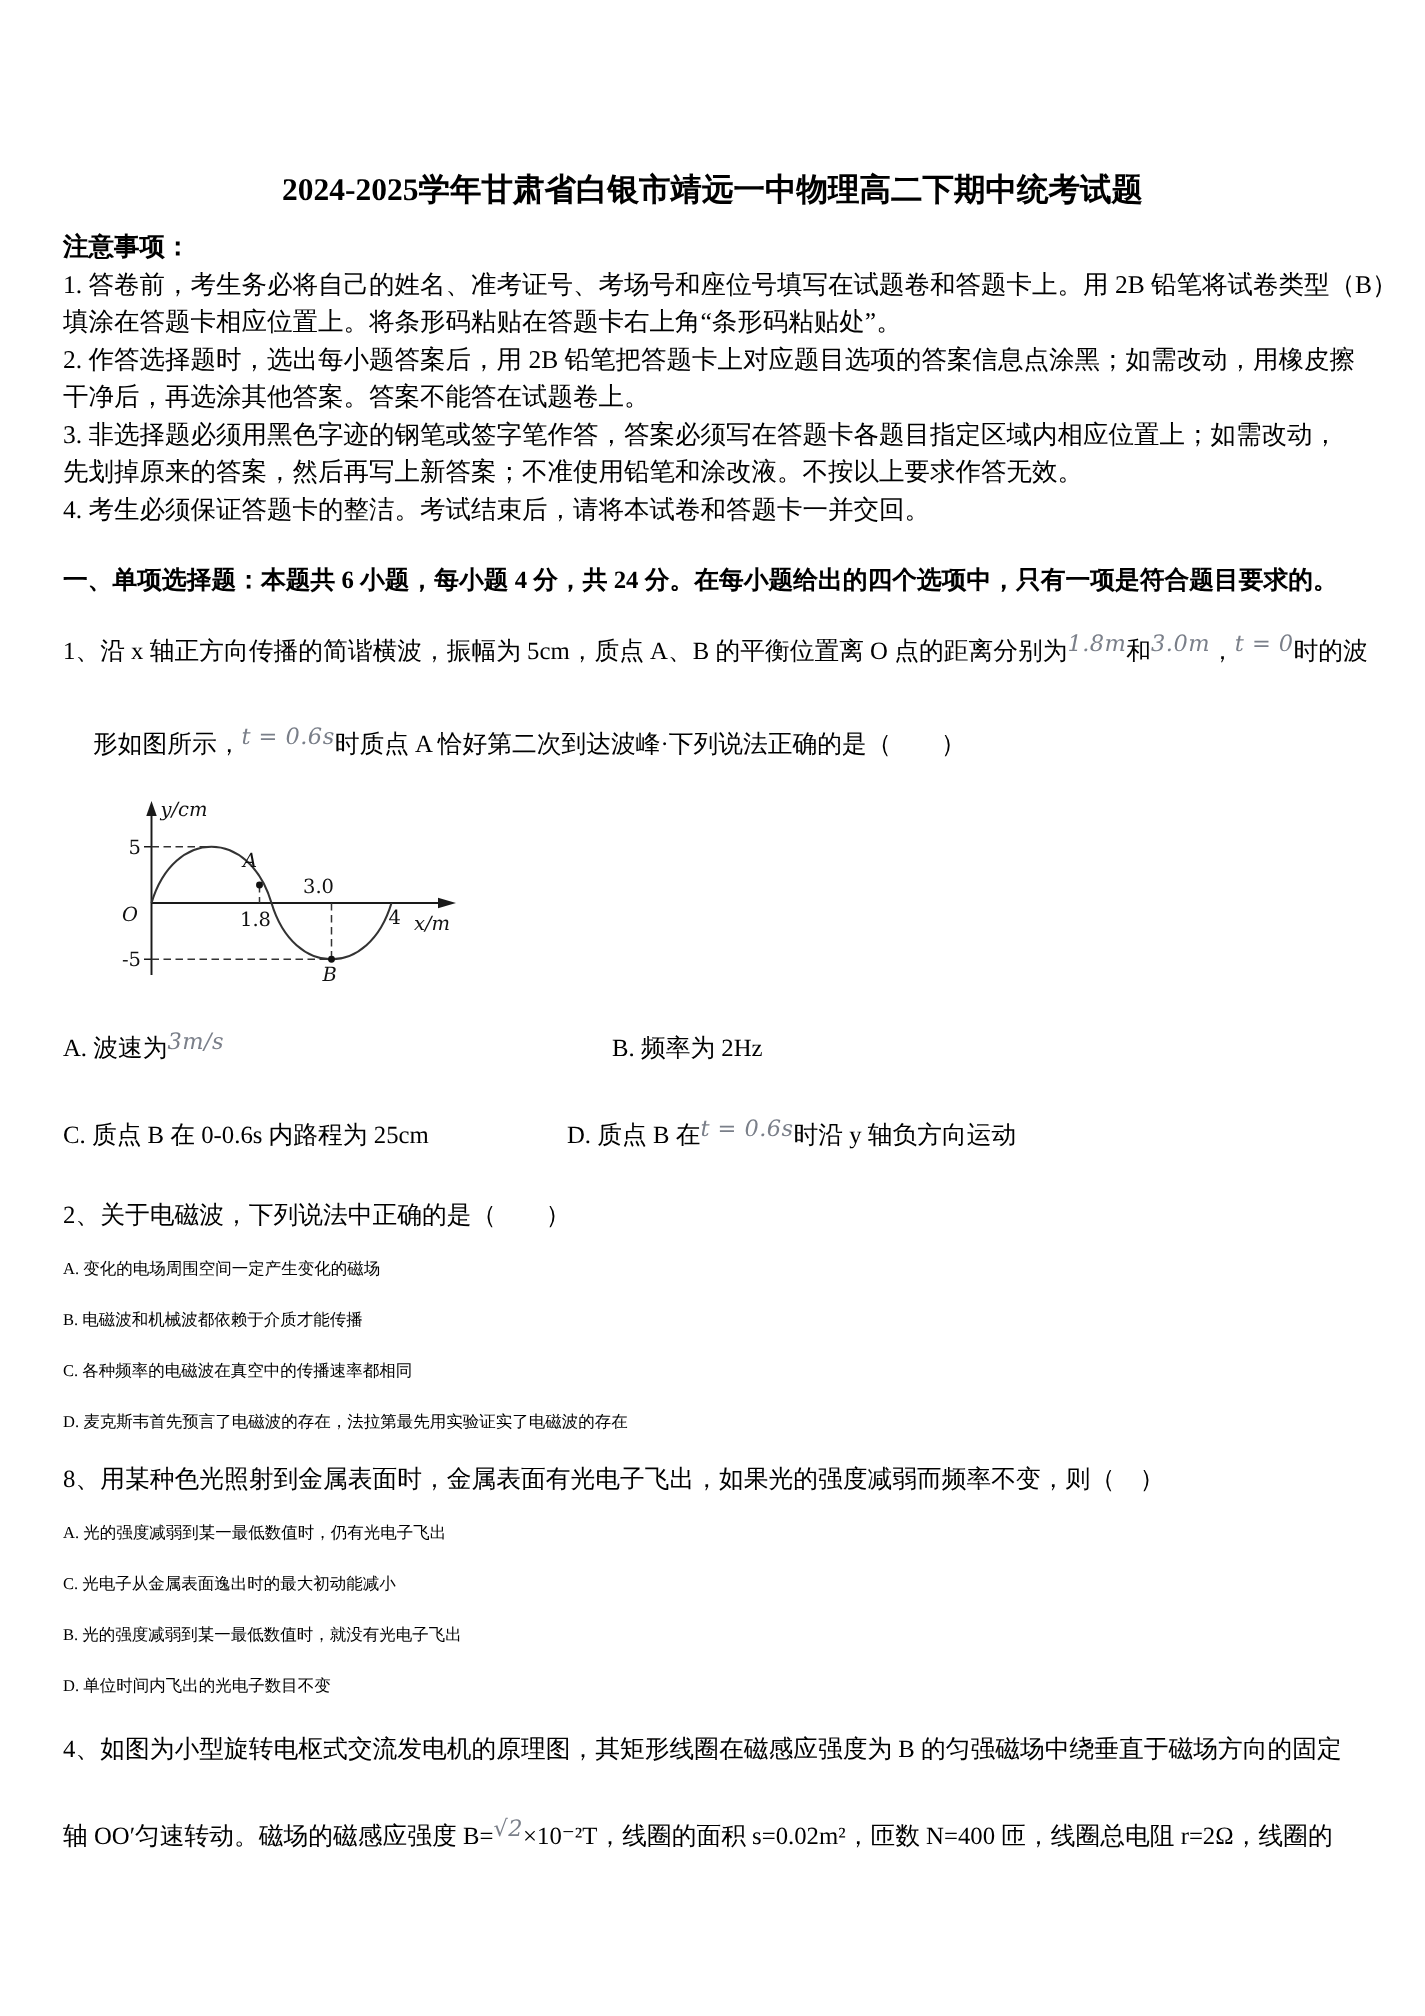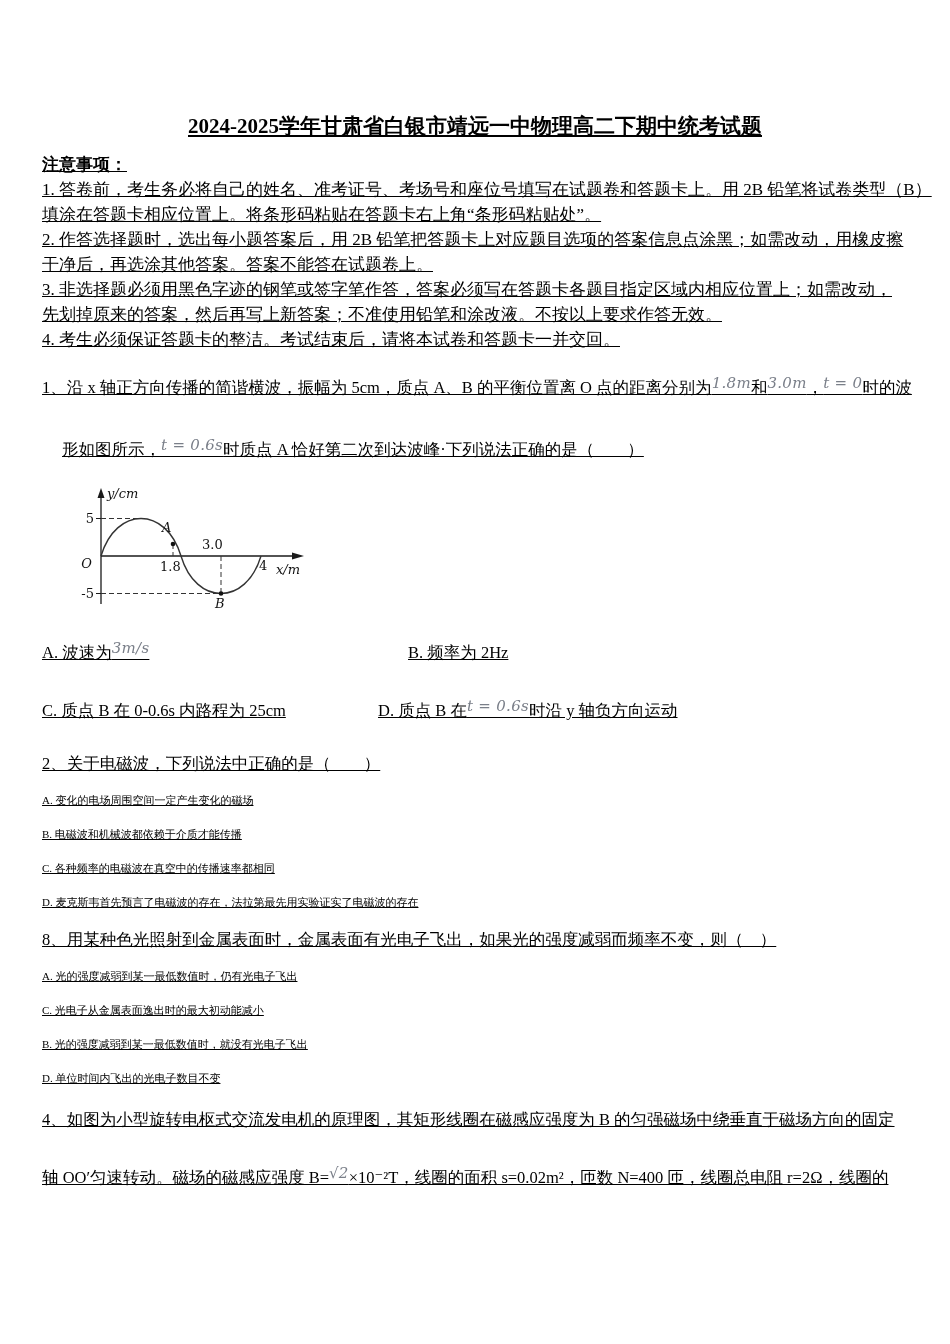--- a/index.html
+++ b/index.html
@@ -1,20 +1,20 @@
 <!DOCTYPE html>
 <html><head>
 <meta charset="utf-8">
 <style>
   html,body{margin:0;padding:0;}
   body{
     width:950px;height:1344px;background:#ffffff;overflow:hidden;
     font-family:"Liberation Serif","DejaVu Serif",serif;color:#000;
   }
-  .page{box-sizing:border-box;width:950px;height:1304px;padding:112px 42px 0;text-decoration:underline;}
+  .page{box-sizing:border-box;width:950px;height:1304px;padding:112px 42px 0;}
   .title{font-size:21px;line-height:28px;font-weight:bold;text-align:center;margin:0 0 12px;white-space:nowrap;}
   .line{margin:0;font-size:17px;line-height:25px;white-space:nowrap;}
   .bold{font-weight:bold;}
   .section-heading{font-weight:bold;font-size:16.5px;line-height:22px;margin:24px 0 0;white-space:nowrap;}
   .stem{font-size:16.5px;line-height:24px;margin:0;white-space:nowrap;}
   .mt24{margin-top:24px;} .mt38{margin-top:38px;margin-left:20px;} .mt30{margin-top:30px;}
   .mt20{margin-top:20px;} .mt16{margin-top:16px;} .mt34{margin-top:34px;}
   .f{
     color:#7a7f89;font-family:"DejaVu Serif",serif;font-style:italic;
     position:relative;top:-5px;font-size:15px;letter-spacing:.3px;white-space:nowrap;
@@ -44,20 +44,21 @@
     <p class="line bold">注意事项：</p>
     <p class="line">1. 答卷前，考生务必将自己的姓名、准考证号、考场号和座位号填写在试题卷和答题卡上。用 2B 铅笔将试卷类型（B）</p>
     <p class="line">填涂在答题卡相应位置上。将条形码粘贴在答题卡右上角“条形码粘贴处”。</p>
     <p class="line">2. 作答选择题时，选出每小题答案后，用 2B 铅笔把答题卡上对应题目选项的答案信息点涂黑；如需改动，用橡皮擦</p>
     <p class="line">干净后，再选涂其他答案。答案不能答在试题卷上。</p>
     <p class="line">3. 非选择题必须用黑色字迹的钢笔或签字笔作答，答案必须写在答题卡各题目指定区域内相应位置上；如需改动，</p>
     <p class="line">先划掉原来的答案，然后再写上新答案；不准使用铅笔和涂改液。不按以上要求作答无效。</p>
     <p class="line">4. 考生必须保证答题卡的整洁。考试结束后，请将本试卷和答题卡一并交回。</p>
   </section>
 
+  <p class="section-heading">一、单项选择题：本题共 6 小题，每小题 4 分，共 24 分。在每小题给出的四个选项中，只有一项是符合题目要求的。</p>
 
   <div>
     <p class="stem mt24"><span>1、沿 x 轴正方向传播的简谐横波，振幅为 5cm，质点 A、B 的平衡位置离 O 点的距离分别为</span><span class="f">1.8m</span><span>和</span><span class="f">3.0m</span><span>，</span><span class="f">t = 0</span><span>时的波</span></p>
     <p class="stem mt38"><span>形如图所示，</span><span class="f">t = 0.6s</span><span>时质点 A 恰好第二次到达波峰·下列说法正确的是（　　）</span></p>
 
     <svg class="wavefig" width="290" height="140" viewBox="0 0 290 140">
 
       <line class="ax" x1="45" y1="74" x2="240" y2="74"></line>
       <polygon points="248,74 236,70.5 236,77.5" fill="#1a1a1a"></polygon>
       <line class="ax" x1="45" y1="122" x2="45" y2="14"></line>

